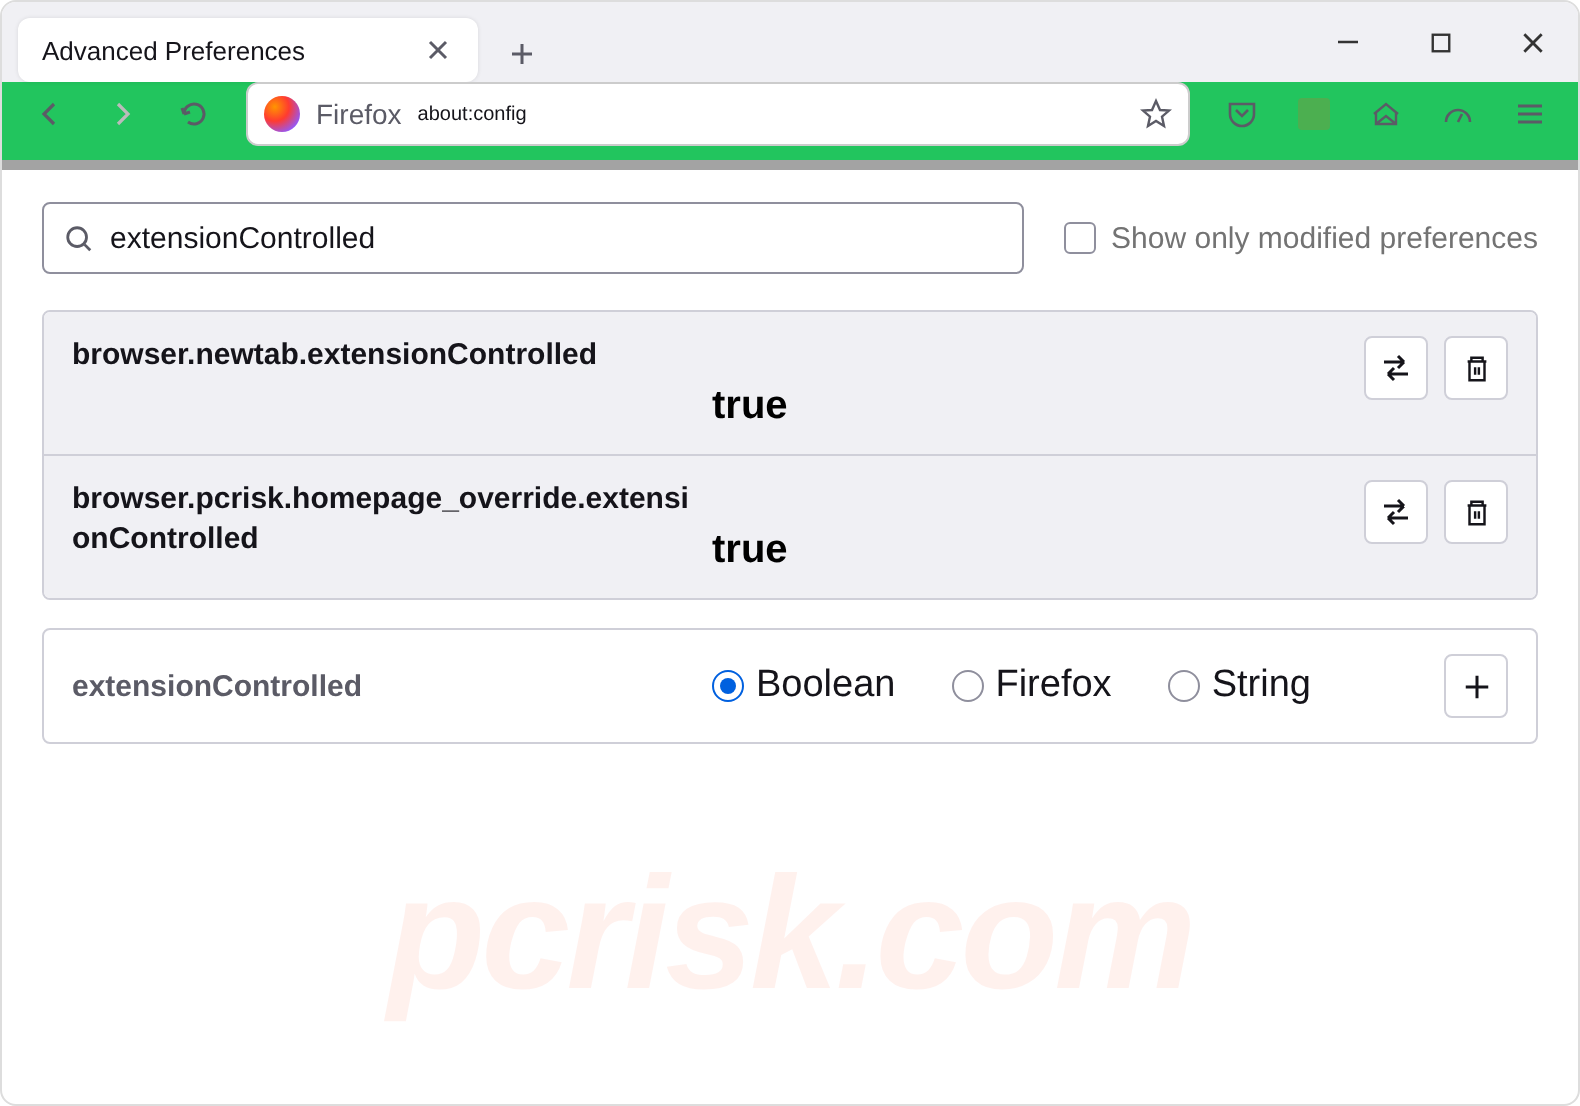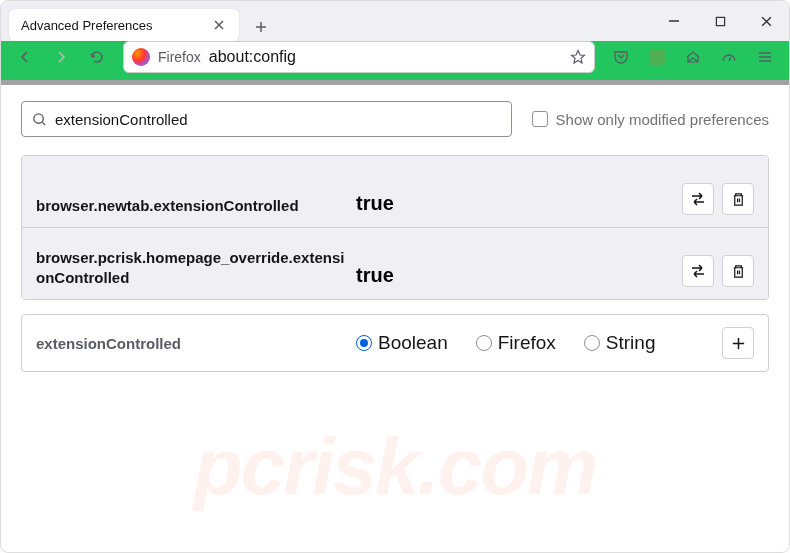--- a/index.html
+++ b/index.html
@@ -17,36 +17,36 @@
     .window-controls { margin-left: auto; display: flex; }
     .win-btn { width: 46px; height: 40px; display: flex; align-items: center; justify-content: center; color: #333; cursor: pointer; }
     
     
     .toolbar { display: flex; align-items: flex-start; height: 44px; background: #22c55e; padding: 0 8px; gap: 4px; border-bottom: 5px solid #a3a3a3; }
     .tool-btn { width: 32px; height: 32px; display: flex; align-items: center; justify-content: center; color: #5b5b66; cursor: pointer; border-radius: 4px; }
     .tool-btn.disabled { color: #bbb; }
     .urlbar { flex: 1; display: flex; align-items: center; background: #fff; border: 1px solid #ccc; border-radius: 6px; height: 32px; padding: 0 8px; margin: 0 6px; gap: 8px; }
     .ff-icon { width: 18px; height: 18px; background: radial-gradient(circle at 30% 30%, #ff9500, #ff3b30 40%, #9059ff 80%); border-radius: 50%; position: relative; }
     .urlbar-brand { font-size: 14px; color: #5b5b66; }
-    .urlbar-text { font-size: 16px; color: #15141a; flex: 1; }
+    .urlbar-text { font-size: 10px; color: #15141a; flex: 1; }
     .star-btn { color: #5b5b66; }
     .ext-icon { width: 16px; height: 16px; }
     .ext-green { background: #4caf50; border-radius: 2px; }
     
     
     .content { padding: 16px 20px; }
     .search-row { display: flex; align-items: center; gap: 20px; margin-bottom: 18px; }
     .search-box { flex: 1; display: flex; align-items: center; border: 1px solid #8f8f9d; border-radius: 4px; height: 36px; padding: 0 10px; gap: 8px; max-width: 500px; }
     .search-input { border: none; outline: none; font-size: 15px; flex: 1; color: #15141a; }
     .checkbox-label { display: flex; align-items: center; gap: 8px; font-size: 15px; color: #737373; }
     .checkbox { width: 16px; height: 16px; border: 1px solid #8f8f9d; border-radius: 3px; cursor: pointer; }
     
     
     .pref-table { border: 1px solid #cfcfd8; border-radius: 4px; overflow: hidden; margin-bottom: 14px; }
-    .pref-row { display: flex; align-items: flex-end; padding: 12px 14px; border-bottom: 1px solid #cfcfd8; background: #f0f0f4; gap: 10px; }
+    .pref-row { display: flex; align-items: flex-start; padding: 12px 14px; border-bottom: 1px solid #cfcfd8; background: #f0f0f4; gap: 10px; }
     .pref-row:last-child { border-bottom: none; }
     .pref-name { font-size: 15px; font-weight: 700; color: #15141a; width: 310px; word-break: break-word; line-height: 1.3; }
     .pref-value { font-size: 20px; font-weight: 700; flex: 1; margin-top: 24px; }
     .pref-actions { display: flex; gap: 8px; }
     .icon-btn { width: 32px; height: 32px; display: flex; align-items: center; justify-content: center; border: 1px solid #cfcfd8; border-radius: 4px; background: #fff; cursor: pointer; }
     
     
     .newpref-row { display: flex; align-items: center; padding: 12px 14px; border: 1px solid #cfcfd8; border-radius: 4px; gap: 10px; }
     .newpref-name { font-size: 15px; font-weight: 700; color: #5b5b66; width: 310px; }
     .type-options { display: flex; gap: 28px; flex: 1; align-items: center; }

